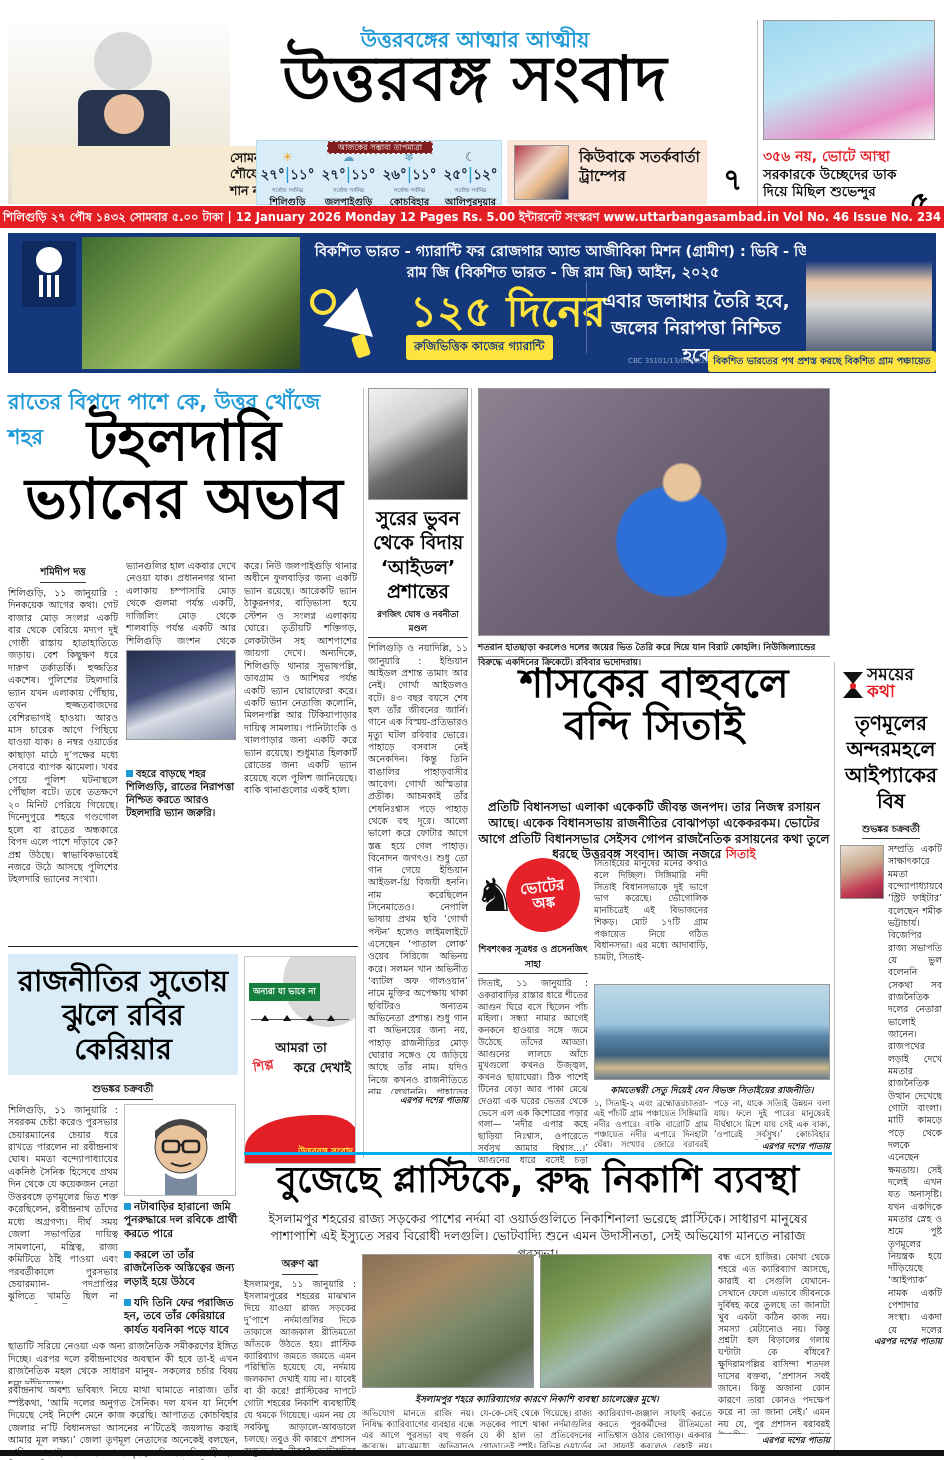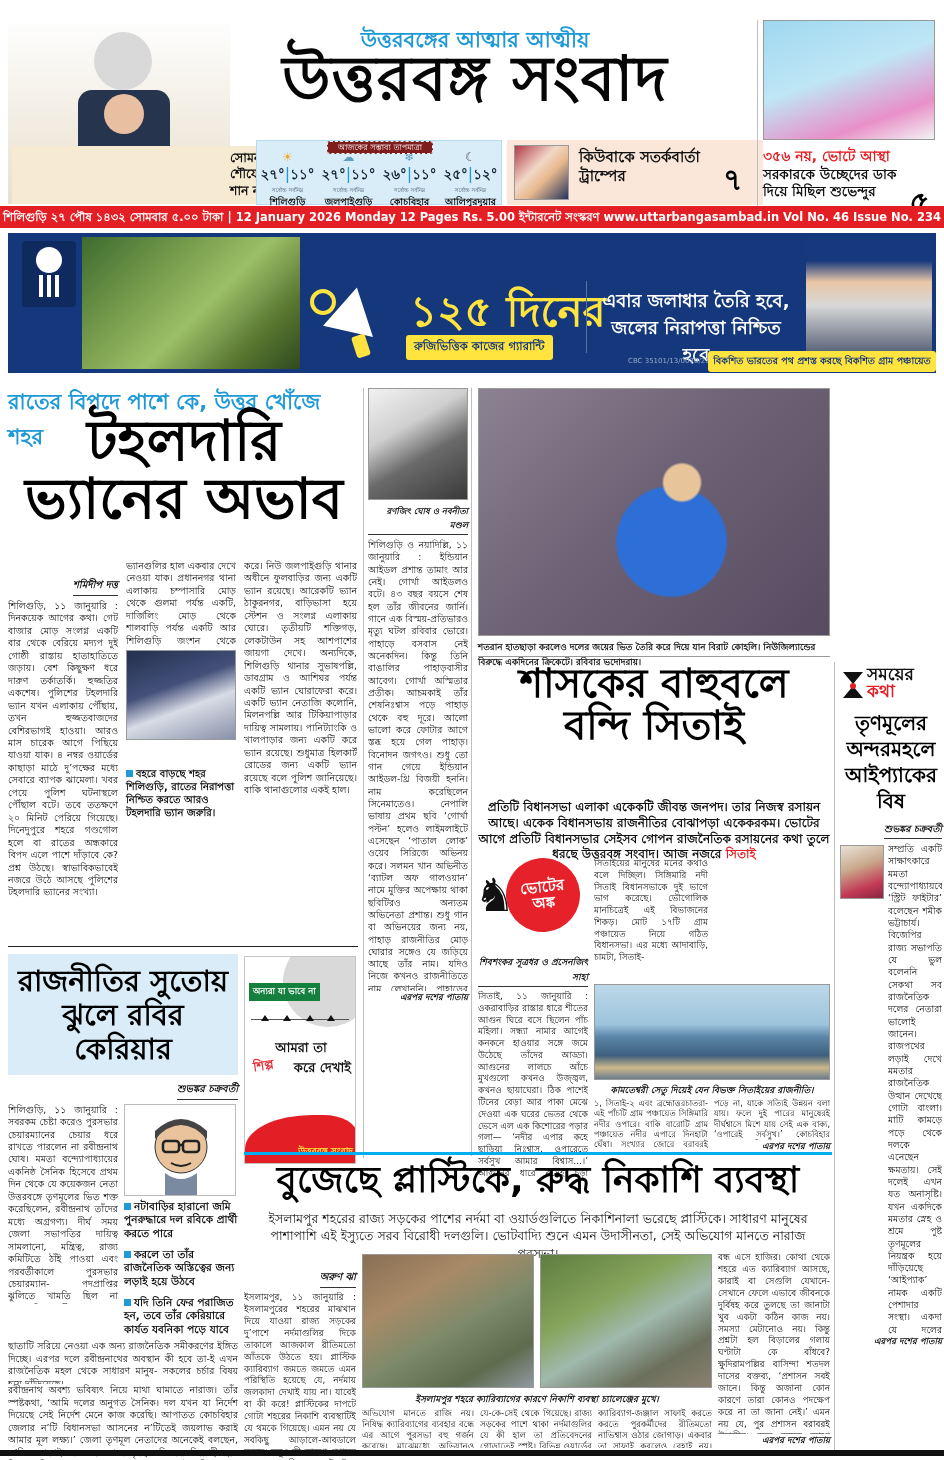--- a/index.html
+++ b/index.html
@@ -3,21 +3,21 @@
 <meta charset="utf-8">
 <style>
   html,body{margin:0;padding:0;background:#e8e8e8;}
   #page{position:relative;width:944px;height:1460px;background:#ffffff;overflow:hidden;
         font-family:"DejaVu Sans","Liberation Sans",sans-serif;color:#111;}
   .abs{position:absolute;}
   .center{text-align:center;}
   .bold{font-weight:bold;}
   .photo{background:#ccc;border:1px solid #999;box-sizing:border-box;}
   .body-txt{font-size:9.3px;line-height:1.34;text-align:justify;overflow:hidden;}
-  .byline{font-weight:bold;text-align:right;font-size:10px;margin:17px 0 4px 0;font-style:italic;}
+  .byline{font-weight:bold;text-align:center;font-size:10px;margin:4px 0 4px 0;}
   .byline .ul{border-bottom:1px solid #333;display:inline-block;padding-bottom:1px;}
   .cont{font-style:italic;font-weight:bold;font-size:8.6px;text-align:right;}
   .vrule{width:1px;background:#bfbfbf;}
   
   .tagline{font-size:21px;font-weight:bold;color:#1f9ad6;}
   .masthead{font-size:62px;font-weight:900;color:#060606;line-height:1.0;letter-spacing:1px;}
   .teaser-box{background:#f6ead3;}
   .pagenum{font-weight:900;color:#000;}
   .dateline{background:#e31e24;color:#fff;font-size:11.5px;line-height:22px;text-align:center;font-weight:bold;}
   
@@ -99,21 +99,21 @@
       </div>
       <div class="wx-city">
         <div class="wx-icon" style="color:#445;">☾</div>
         <div><span class="wx-t">২৫°</span><span style="color:#1f9ad6;">|</span><span class="wx-t">১২°</span></div>
         <div class="wx-lab"><span>সর্বোচ্চ</span> <span>সর্বনিম্ন</span></div>
         <div class="wx-name">আলিপুরদুয়ার</div>
       </div>
     </div>
   </div>
 
-  <div class="abs" style="left:507px;top:140px;width:256px;height:65px;background:#fbe7da;">
+  <div class="abs" style="left:507px;top:140px;width:200px;height:65px;background:#fbe7da;">
     <div class="abs photo" style="left:7px;top:5px;width:55px;height:55px;background:linear-gradient(135deg,#b03a48 0%,#f2d8c8 40%,#e8b98d 60%,#23335c 100%);"></div>
     <div class="abs bold" style="left:72px;top:8px;width:150px;font-size:15px;line-height:1.25;">কিউবাকে সতর্কবার্তা ট্রাম্পের</div>
     <div class="abs pagenum" style="left:216px;top:16px;font-size:30px;">৭</div>
   </div>
 
   <div class="abs vrule" style="left:757px;top:20px;height:186px;"></div>
 
   <div class="abs" style="left:763px;top:20px;width:179px;height:186px;">
     <div class="photo" style="width:172px;height:120px;background:linear-gradient(160deg,#9fd8f0 0%,#bfe6f5 45%,#e890c8 78%,#f3f3f3 100%);"></div>
     <div class="bold" style="color:#e31e24;font-size:14px;margin-top:5px;">৩৫৬ নয়, ভোটে আস্থা</div>
@@ -122,20 +122,24 @@
   </div>
 
   <div class="abs dateline" style="left:0;top:206px;width:944px;height:22px;">শিলিগুড়ি ২৭ পৌষ ১৪৩২ সোমবার ৫.০০ টাকা | 12 January 2026 Monday 12 Pages Rs. 5.00 ইন্টারনেট সংস্করণ www.uttarbangasambad.in Vol No. 46 Issue No. 234</div>
 
   <div class="abs banner" style="left:8px;top:233px;width:928px;height:140px;">
     <div class="abs" style="left:14px;top:8px;width:54px;height:66px;background:#0e2a5e;border-radius:4px;text-align:center;">
       <div style="width:26px;height:26px;border-radius:50%;background:#fff;margin:6px auto 2px auto;"></div>
       <div style="width:20px;height:22px;margin:0 auto;background:repeating-linear-gradient(90deg,#fff 0 4px,#0e2a5e 4px 8px);"></div>
     </div>
     <div class="abs photo" style="left:74px;top:4px;width:218px;height:132px;border:none;background:linear-gradient(135deg,#3d6b2f 0%,#7ba04f 35%,#9bbf68 55%,#57742f 80%,#2e4a20 100%);"></div>
+    <div class="abs bold center" style="left:300px;top:8px;width:510px;font-size:14.5px;line-height:1.45;color:#fff;">
+      <div>বিকশিত ভারত - গ্যারান্টি ফর রোজগার অ্যান্ড আজীবিকা মিশন (গ্রামীণ) : ভিবি - জি</div>
+      <div>রাম জি (বিকশিত ভারত - জি রাম জি) আইন, ২০২৫</div>
+    </div>
     <div class="abs mega" style="left:296px;top:50px;width:100px;height:86px;">
       <div class="cone"></div>
         <div class="ring"></div>
         <div class="grip"></div>
     </div>
     <div class="abs" style="left:402px;top:46px;font-size:42px;font-weight:900;color:#ffe33e;">১২৫ দিনের</div>
     <div class="abs badge-y" style="left:398px;top:102px;font-size:11.5px;padding:3px 8px;border-radius:3px;">রুজিভিত্তিক কাজের গ্যারান্টি</div>
     <div class="abs" style="left:578px;top:48px;width:1px;height:72px;background:#56719f;"></div>
     <div class="abs bold center" style="left:588px;top:54px;width:200px;font-size:18px;line-height:1.5;color:#fff;">
       <div>এবার জলাধার তৈরি হবে,</div>
@@ -164,20 +168,21 @@
     <div class="body-txt" style="height:382px;">করে। নিউ জলপাইগুড়ি থানার অধীনে ফুলবাড়ির জন্য একটি ভ্যান রয়েছে। আরেকটি ভ্যান ঠাকুরনগর, বাড়িভাসা হয়ে স্টেশন ও সংলগ্ন এলাকায় ঘোরে। তৃতীয়টি শক্তিগড়, লেকটাউন সহ আশপাশের জায়গা দেখে। অন্যদিকে, শিলিগুড়ি থানার সুভাষপল্লি, ডাবগ্রাম ও আশিঘর পর্যন্ত একটি ভ্যান ঘোরাফেরা করে। একটি ভ্যান নেতাজি কলোনি, মিলনপল্লি আর টিকিয়াপাড়ার দায়িত্ব সামলায়। পানিট্যাংকি ও খালপাড়ার জন্য একটি করে ভ্যান রয়েছে। শুধুমাত্র হিলকার্ট রোডের জন্য একটি ভ্যান রয়েছে বলে পুলিশ জানিয়েছে। বাকি থানাগুলোর একই হাল।</div>
   </div>
   <div class="abs" style="left:8px;top:946px;width:350px;height:1px;background:#222;"></div>
 
   <div class="abs vrule" style="left:363px;top:388px;height:770px;"></div>
   <div class="abs vrule" style="left:471px;top:388px;height:768px;"></div>
   <div class="abs vrule" style="left:834px;top:662px;height:790px;"></div>
 
   <div class="abs" style="left:368px;top:388px;width:100px;">
     <div class="photo" style="width:100px;height:112px;background:linear-gradient(150deg,#f2f2f2 0%,#cfcfcf 35%,#6a6a6a 60%,#3a3a3a 100%);"></div>
+    <div class="sec-head center" style="font-size:19px;line-height:1.28;margin-top:6px;">সুরের ভুবন থেকে বিদায় ‘আইডল’ প্রশান্তের</div>
     <div class="byline" style="font-size:8.5px;margin-top:5px;"><span class="ul">রণজিৎ ঘোষ ও নবনীতা মণ্ডল</span></div>
     <div class="body-txt" style="height:452px;font-size:9.2px;">শিলিগুড়ি ও নয়াদিল্লি, ১১ জানুয়ারি : ইন্ডিয়ান আইডল প্রশান্ত তামাং আর নেই। গোর্খা আইডলও বটে। ৪৩ বছর বয়সে শেষ হল তাঁর জীবনের জার্নি। গানে এক বিস্ময়-প্রতিভারও মৃত্যু ঘটল রবিবার ভোরে। পাহাড়ে বসবাস নেই অনেকদিন। কিন্তু তিনি বাঙালির পাহাড়বাসীর আবেগ। গোর্খা অস্মিতার প্রতীক। আচমকাই তাঁর শেষনিঃশ্বাস পড়ে পাহাড় থেকে বহু দূরে। আলো ভালো করে ফোটার আগে স্তব্ধ হয়ে গেল পাহাড়। বিনোদন জগৎও। শুধু তো গান গেয়ে ইন্ডিয়ান আইডল-থ্রি বিজয়ী হননি। নাম করেছিলেন সিনেমাতেও। নেপালি ভাষায় প্রথম ছবি ‘গোর্খা পল্টন’ হলেও লাইমলাইটে এসেছেন ‘পাতাল লোক’ ওয়েব সিরিজে অভিনয় করে। সলমন খান অভিনীত ‘ব্যাটল অফ গালওয়ান’ নামে মুক্তির অপেক্ষায় থাকা ছবিটিরও অন্যতম অভিনেতা প্রশান্ত। শুধু গান বা অভিনয়ের জন্য নয়, পাহাড় রাজনীতির মোড় ঘোরার সঙ্গেও যে জড়িয়ে আছে তাঁর নাম। যদিও নিজে কখনও রাজনীতিতে নাম লেখাননি। পাহাড়ের রাজনীতিতে বিমল গুরুংয়ের</div>
     <div class="cont">এরপর দশের পাতায়</div>
   </div>
 
   <div class="abs photo" style="left:478px;top:388px;width:352px;height:248px;background:
       radial-gradient(circle at 58% 38%,#e8c49a 0 7%,transparent 8%),
       radial-gradient(circle at 55% 62%,#2d6fd6 0 22%,transparent 23%),
       linear-gradient(135deg,#8d8292 0%,#6e6276 45%,#564b60 100%);"></div>
   <div class="abs caption" style="left:478px;top:640px;width:352px;font-size:8.8px;">শতরান হাতছাড়া করলেও দলের জয়ের ভিত তৈরি করে দিয়ে যান বিরাট কোহলি। নিউজিল্যান্ডের বিরুদ্ধে একদিনের ক্রিকেটে। রবিবার ভদোদরায়।</div>

